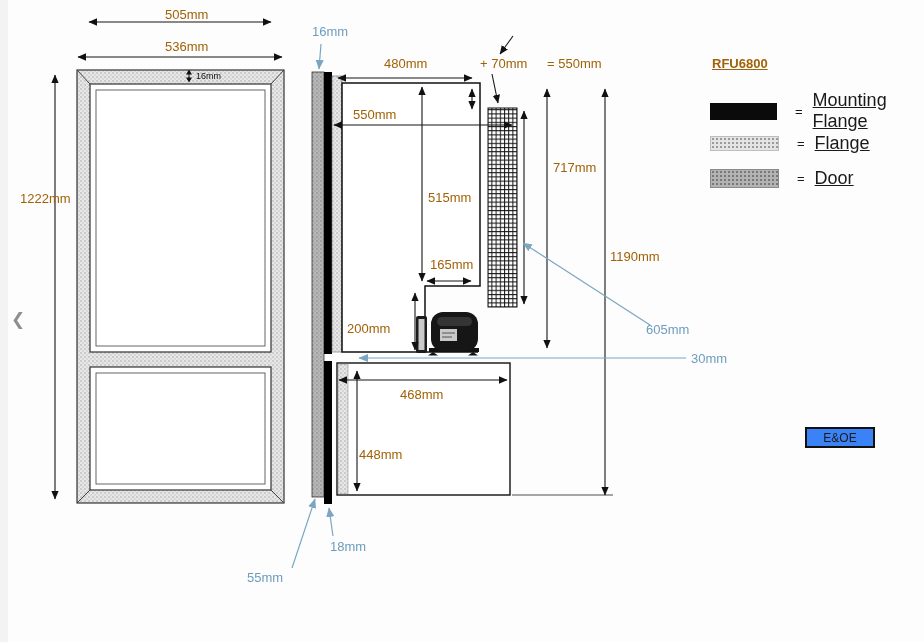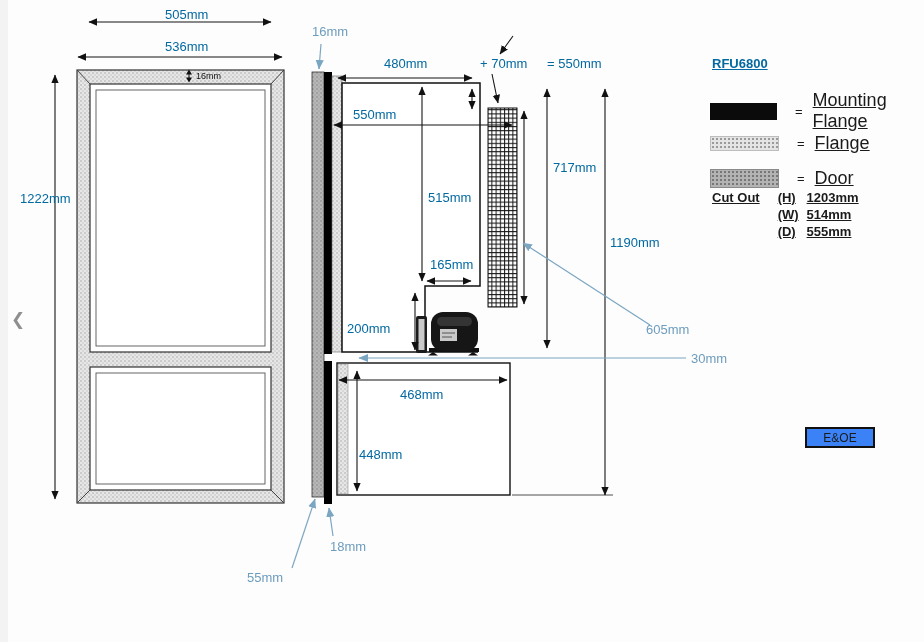--- a/index.html
+++ b/index.html
@@ -2,21 +2,21 @@
 <html><head>
 <meta charset="utf-8">
 <style>
   html,body{margin:0;padding:0;background:#fff;}
   #stage{
     position:relative;width:924px;height:642px;background:#fdfdfd;
     font-family:"Liberation Sans","DejaVu Sans",sans-serif;color:#1a1a1a;overflow:hidden;
   }
   #edge{position:absolute;left:0;top:0;width:8px;height:642px;background:#f3f3f3;}
   svg{position:absolute;left:0;top:0;}
-  .lbl{position:absolute;font-size:13px;white-space:nowrap;line-height:14px;color:#0369a1;}
+  .lbl{position:absolute;font-size:13px;white-space:nowrap;line-height:14px;color:#a16207;}
   .lbl.blue{color:#6d9cbd;}
   .lbl.tiny{font-size:9px;line-height:9px;color:#111;}
   .lbl.bold{font-weight:bold;}
   .lbl.und{text-decoration:underline;}
   #condensor-note{font-size:13px;}
   #legend{position:absolute;left:710px;top:90px;width:212px;}
   .legend-row{display:flex;align-items:center;margin-bottom:1px;}
   .swatch{width:67px;flex:0 0 67px;}
   .swatch-black{height:17px;background:#0b0b0b;}
   .swatch-flange{height:13px;background-color:#e4e4e4;border:1px solid #bdbdbd;
@@ -142,21 +142,21 @@
 
   <div class="lbl blue" style="left:312px;top:25px">16mm</div>
   <div class="lbl" style="left:384px;top:57px">480mm</div>
   <div class="lbl" style="left:480px;top:57px">+ 70mm</div>
   <div class="lbl" style="left:547px;top:57px">= 550mm</div>
 
   <div class="lbl" style="left:353px;top:108px">550mm</div>
   <div class="lbl" style="left:428px;top:191px">515mm</div>
   <div class="lbl" style="left:430px;top:258px">165mm</div>
   <div class="lbl" style="left:553px;top:161px">717mm</div>
-  <div class="lbl" style="left:610px;top:236px">1190mm</div>
+  <div class="lbl" style="left:610px;top:250px">1190mm</div>
   <div class="lbl" style="left:347px;top:322px">200mm</div>
   <div class="lbl blue" style="left:646px;top:323px">605mm</div>
   <div class="lbl blue" style="left:691px;top:352px">30mm</div>
   <div class="lbl" style="left:400px;top:388px">468mm</div>
   <div class="lbl" style="left:359px;top:448px">448mm</div>
   <div class="lbl blue" style="left:330px;top:540px">18mm</div>
   <div class="lbl blue" style="left:247px;top:571px">55mm</div>
 
   <div class="lbl bold und" style="left:712px;top:57px">RFU6800</div>
 
@@ -172,39 +172,20 @@
       <span class="legend-label">Flange</span>
     </div>
     <div class="gap"></div>
     <div class="legend-row">
       <div class="swatch swatch-door"></div>
       <span class="eq">=</span>
       <span class="legend-label">Door</span>
     </div>
   </div>
 
-  <div id="cutout">
-    <div class="title">Cut Out</div>
-    <table>
-      <tbody>
-          <tr>
-        <td class="k">(H)</td>
-        <td>1203mm</td>
-      </tr>
-      <tr>
-        <td class="k">(W)</td>
-        <td>514mm</td>
-      </tr>
-      <tr>
-        <td class="k">(D)</td>
-        <td>555mm</td>
-      </tr>
-    </tbody>
-      </table>
-  </div>
 
   <div id="eoe-box">
     <span>E&amp;OE</span>
   </div>
 
   <div id="chevron">❮</div>
 
 </div>
 
 </body></html>

